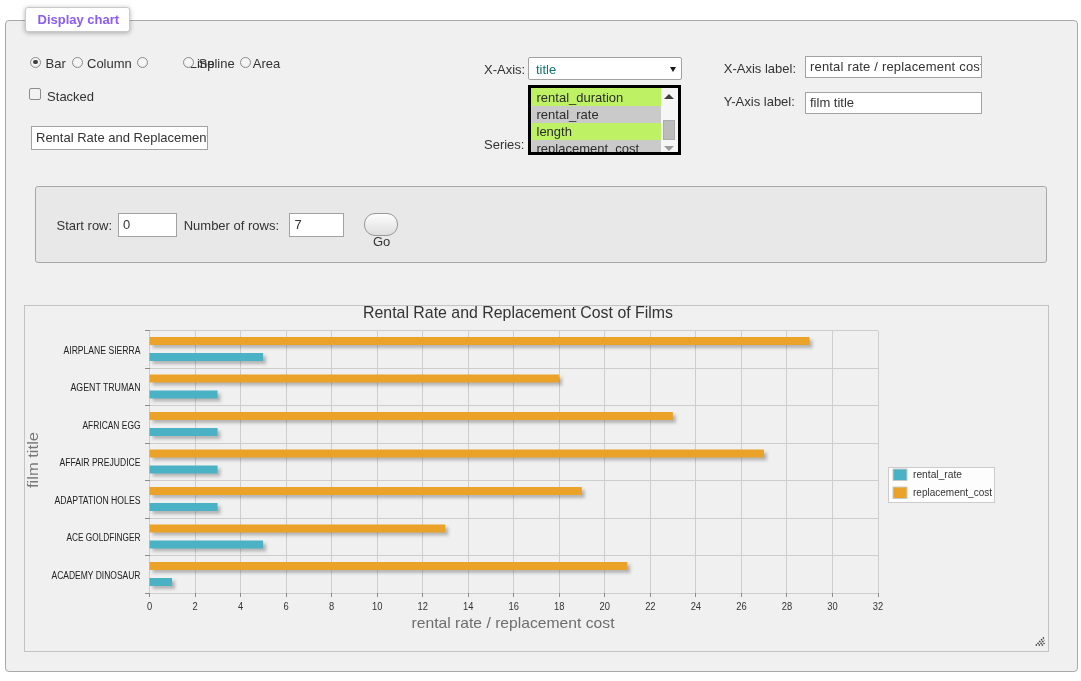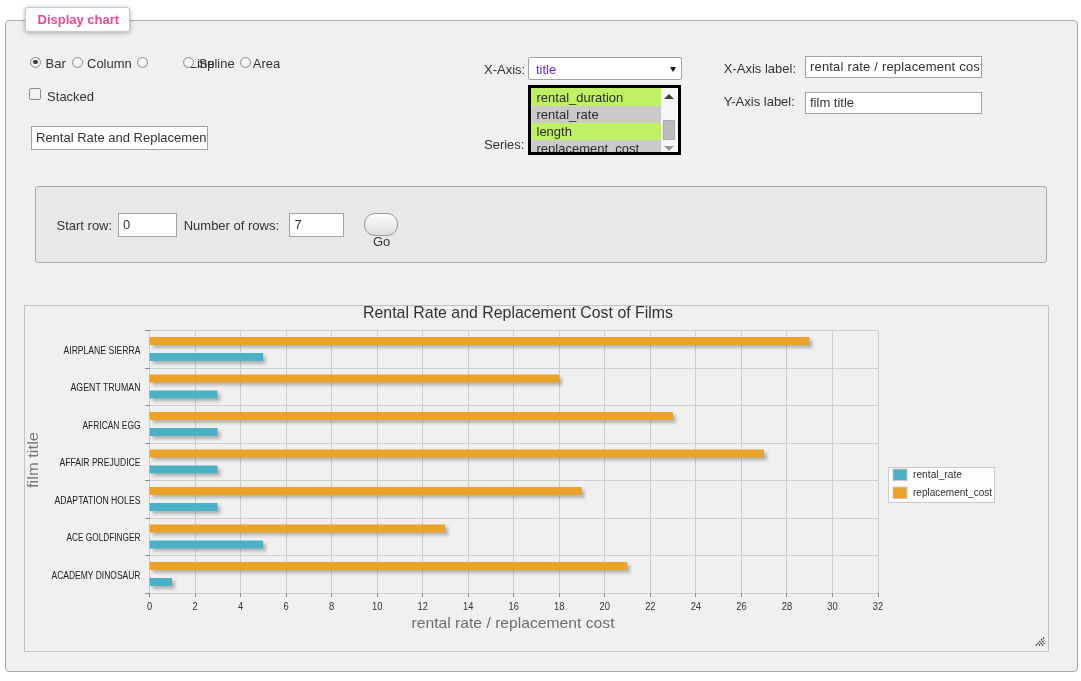--- a/index.html
+++ b/index.html
@@ -1,27 +1,27 @@
 <!DOCTYPE html>
 <html><head>
 <meta charset="utf-8">
 <style>
   html,body{margin:0;padding:0;background:#fff;}
   body{width:1081px;height:681px;position:relative;font-family:"Liberation Sans",sans-serif;color:#333;}
   .abs{position:absolute;}
   #fieldset{left:5px;top:20px;width:1070.5px;height:650px;background:#f0f0f0;border:1px solid #a9a9a9;border-radius:4px;}
   #legend{left:24.5px;top:7px;width:103px;height:23px;background:#fff;border:1px solid #c9c9c9;border-radius:3px;box-shadow:0 1px 5px rgba(0,0,0,0.3);}
-  #legend span{position:absolute;left:12px;top:5px;font-weight:bold;font-size:13px;line-height:13px;color:#ec4899;}
+  #legend span{position:absolute;left:12px;top:5px;font-weight:bold;font-size:13px;line-height:13px;color:#8b5cf6;}
   .lbl{font-size:13px;line-height:13px;color:#333;white-space:nowrap;}
   .radio{width:11px;height:11px;border:1px solid #8c8c8c;border-radius:50%;background:#ebebeb;background:radial-gradient(circle at 50% 40%, #f6f6f6 40%, #e3e3e3 100%);box-sizing:border-box;}
   .radio.sel::after{content:"";position:absolute;left:2.25px;top:2.25px;width:4.5px;height:4.5px;border-radius:50%;background:#3e3e3e;}
   .check{width:11.5px;height:11.5px;border:1px solid #8c8c8c;border-radius:2px;background:#f2f2f2;box-sizing:border-box;}
   input.txt{position:absolute;box-sizing:border-box;border:1px solid #a2a2a2;border-radius:0;background:#fff;font-family:"Liberation Sans",sans-serif;font-size:13px;color:#333;padding:0 0 0 4.5px;margin:0;outline:none;}
   #selbox{left:528px;top:56.5px;width:154px;height:23.5px;background:#fff;border:1px solid #a2a2a2;border-radius:2px;box-sizing:border-box;}
-  #selbox .txt-in{position:absolute;left:7px;top:5px;font-size:13px;line-height:13px;color:#6d28d9;}
+  #selbox .txt-in{position:absolute;left:7px;top:5px;font-size:13px;line-height:13px;color:#0f766e;}
   #selbox .arr{position:absolute;right:5.5px;top:9px;width:0;height:0;border-left:3.5px solid transparent;border-right:3.5px solid transparent;border-top:5.5px solid #1a1a1a;}
   #listbox{left:528px;top:85px;width:153px;height:69.5px;background:#bef264;border:3px solid #000000;box-sizing:border-box;overflow:hidden;}
   .opt{position:absolute;left:1px;width:129px;height:17px;font-size:13px;line-height:17px;padding-left:4.5px;color:#2b2b2b;}
   .opt.sel{background:#cacaca;}
   #sbar{position:absolute;right:0;top:0;width:17.5px;height:67.5px;background:#f6f6f6;}
   #sbar .thumb{position:absolute;left:2.5px;top:32px;width:12px;height:20px;background:#bcbcbc;border:1px solid #ababab;box-sizing:border-box;}
   #sbar .up{position:absolute;left:3.5px;top:6px;width:0;height:0;border-left:5px solid transparent;border-right:5px solid transparent;border-bottom:5.5px solid #404040;}
   #sbar .dn{position:absolute;left:3.5px;bottom:5px;width:0;height:0;border-left:5px solid transparent;border-right:5px solid transparent;border-top:5.5px solid #9a9a9a;}
   #midbox{left:35px;top:185.5px;width:1012px;height:77px;background:#e8e8e8;border:1px solid #a8a8a8;border-radius:3px;box-sizing:border-box;}
   #gobtn{left:364px;top:213px;width:33.5px;height:22.5px;border:1px solid #999;border-radius:11px;background:linear-gradient(#fdfdfd,#dedede);box-sizing:border-box;}

